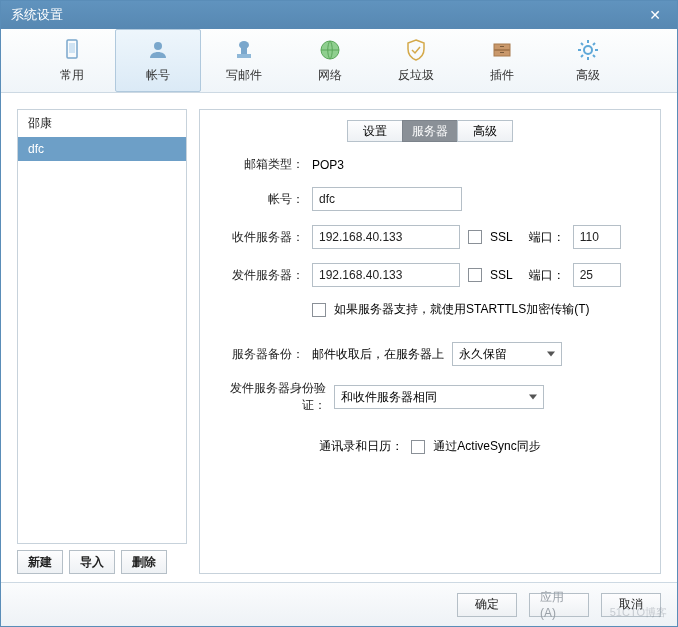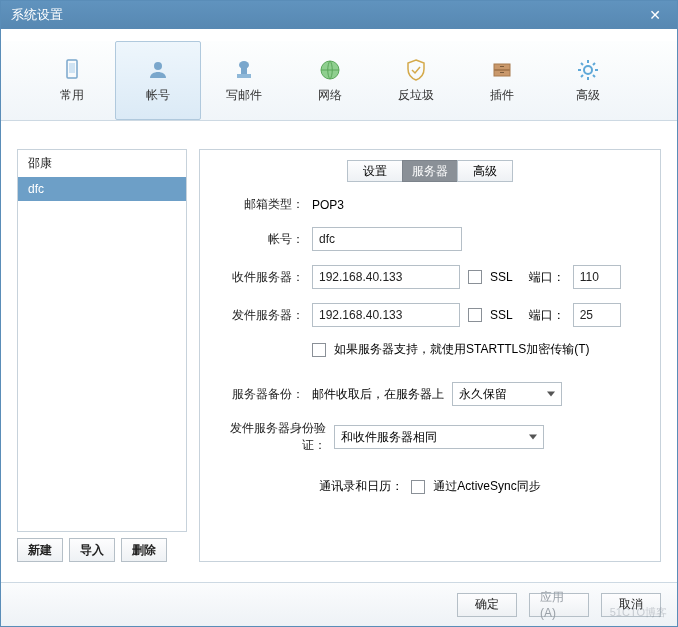--- a/index.html
+++ b/index.html
@@ -1,21 +1,21 @@
 <!DOCTYPE html>
 <html><head>
 <meta charset="utf-8">
 <style>
 * { box-sizing: border-box; font-family: "Microsoft YaHei", "SimSun", sans-serif; font-size: 12px; }
 body { margin: 0; background: #fff; }
-.window { width: 678px; height: 627px; border: 1px solid #5a8db8; display: flex; flex-direction: column; gap: 12px; }
+.window { width: 678px; height: 627px; border: 1px solid #5a8db8; display: flex; flex-direction: column; }
 .titlebar { height: 28px; background: linear-gradient(#6093be, #5788b2); color: #fff; display: flex; align-items: center; padding: 0 10px; }
 .titlebar .title { flex: 1; font-size: 13px; }
 .titlebar .close { width: 24px; height: 20px; display: flex; align-items: center; justify-content: center; cursor: pointer; font-size: 14px; color: #fff; }
-.toolbar { height: 80px; background: linear-gradient(#fdfefe, #f0f5f9); border-bottom: 1px solid #cdd9e3; display: flex; padding: 0 28px; }
+.toolbar { height: 64px; background: linear-gradient(#fdfefe, #f0f5f9); border-bottom: 1px solid #cdd9e3; display: flex; padding: 0 28px; }
 .tool-item { width: 86px; display: flex; flex-direction: column; align-items: center; justify-content: center; gap: 4px; cursor: pointer; border: 1px solid transparent; }
 .tool-item.active { background: linear-gradient(#eef6fc, #dbeaf6); border: 1px solid #b0c9dd; border-radius: 2px; }
 .tool-item .ico { width: 26px; height: 26px; display: flex; align-items: center; justify-content: center; }
 .tool-item .ico svg { width: 24px; height: 24px; }
 .tool-item .lbl { color: #333; }
 .body { flex: 1; display: flex; padding: 16px 16px 8px 16px; gap: 12px; min-height: 0; }
 .sidebar { width: 170px; display: flex; flex-direction: column; }
 .accounts { flex: 1; border: 1px solid #c7d2db; background: #fff; }
 .acct-row { padding: 5px 10px; color: #222; }
 .acct-row.selected { background: #6d9fc7; color: #fff; }

